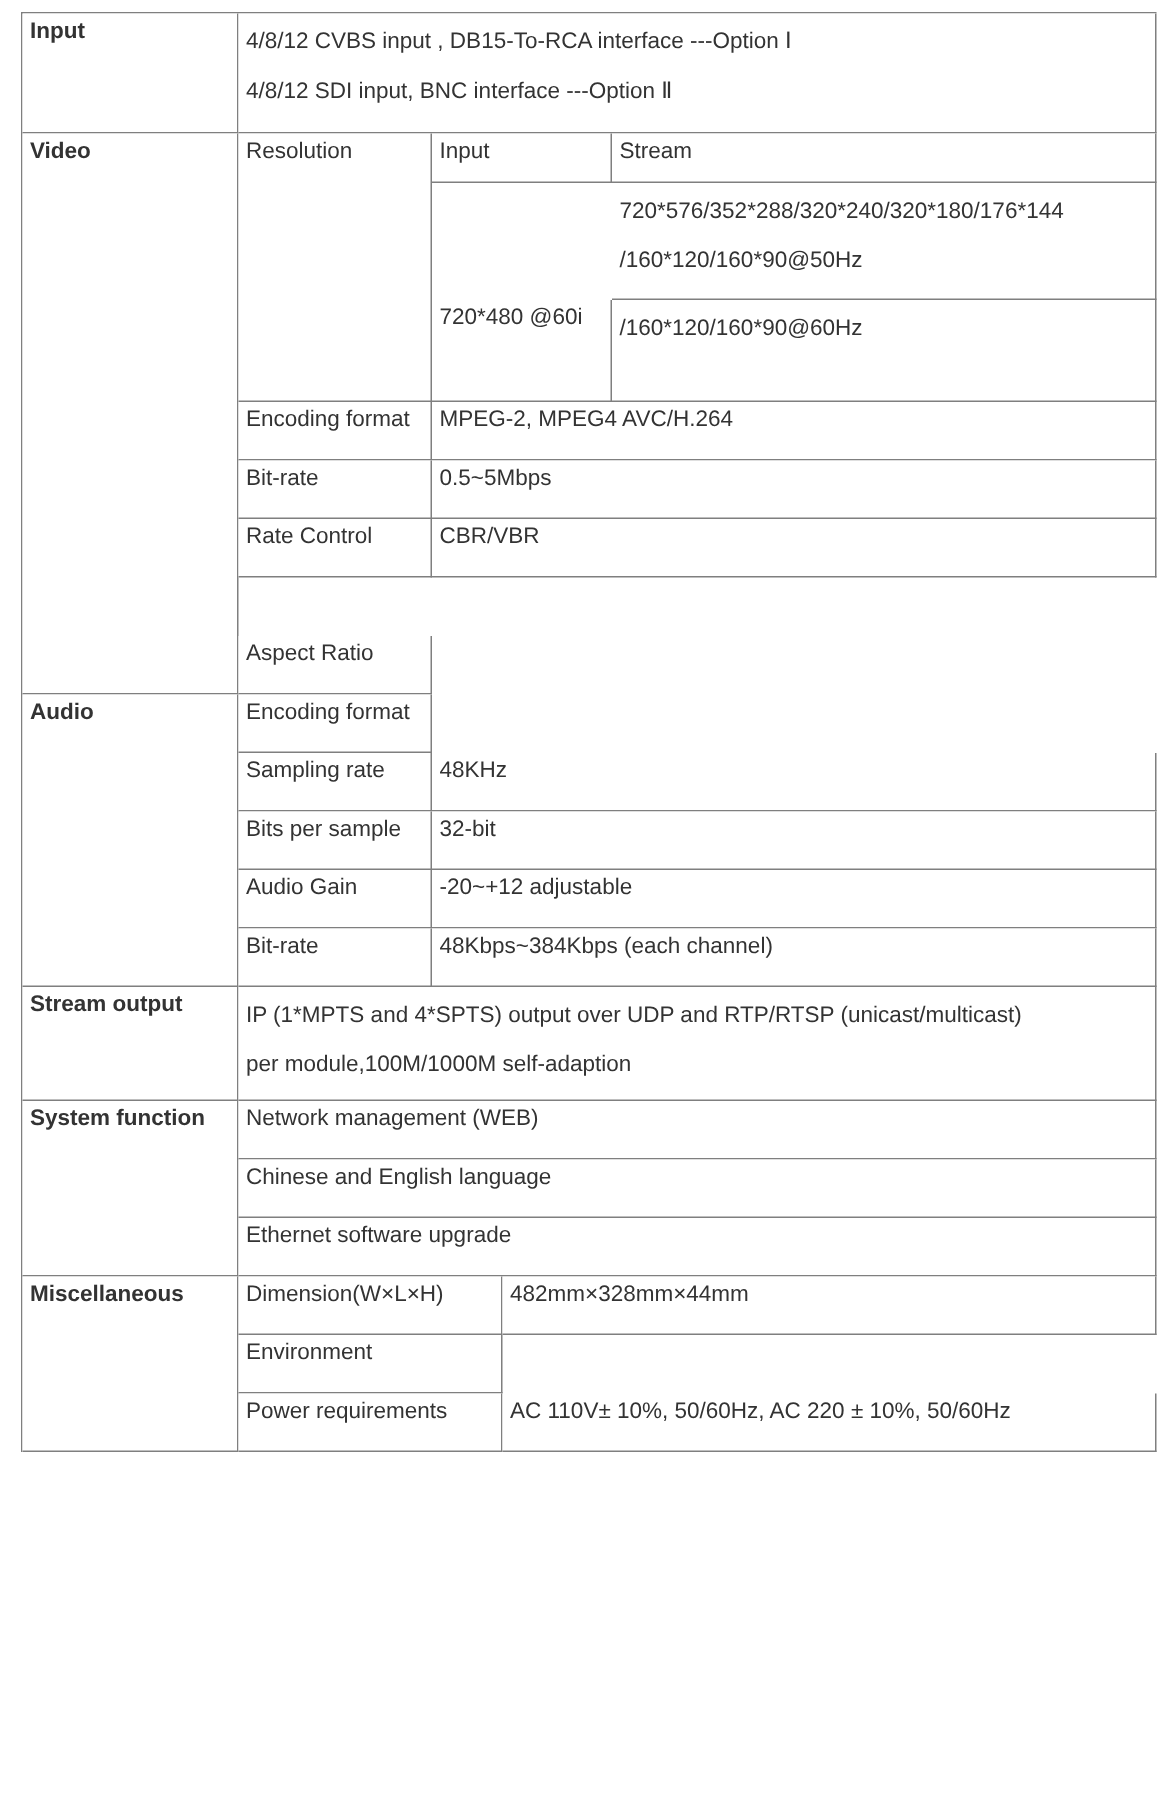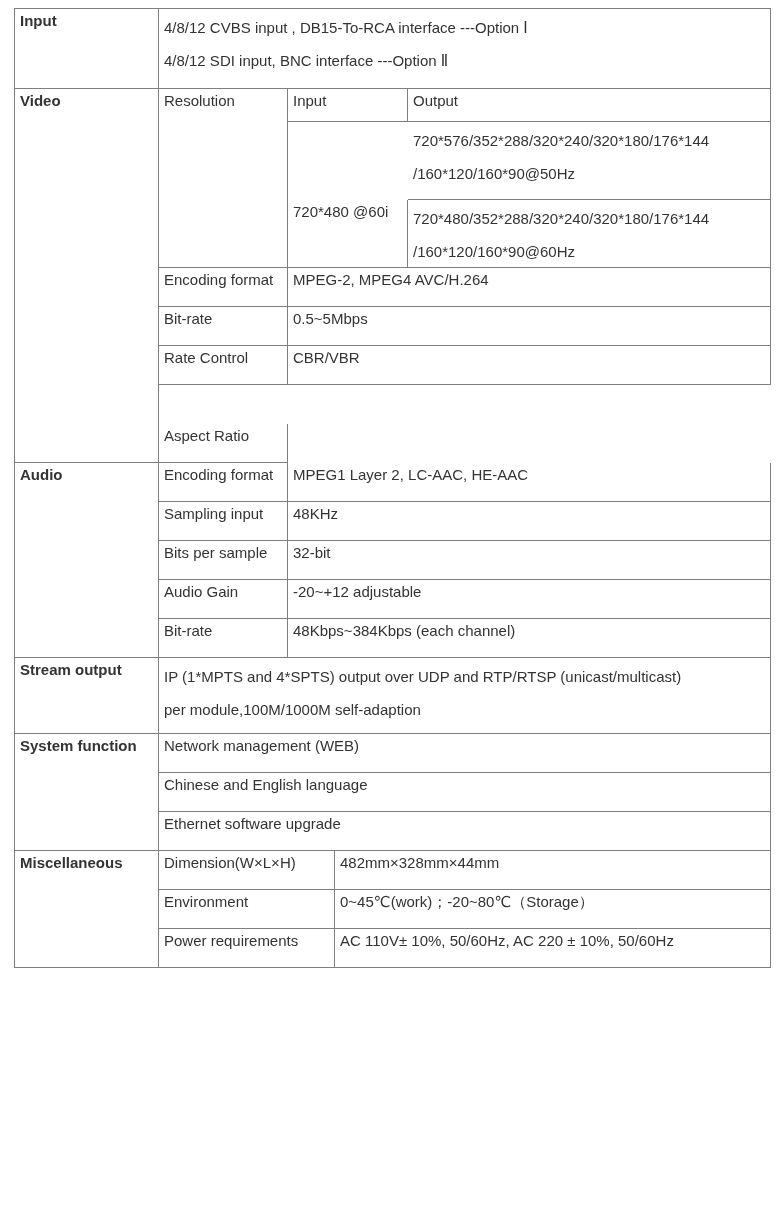--- a/index.html
+++ b/index.html
@@ -49,51 +49,49 @@
     <div class="cell section" style="grid-row:1;grid-column:1">Input</div>
     <div class="cell multiline" style="grid-row:1;grid-column:2/6">
       <span>4/8/12 CVBS input , DB15-To-RCA interface ---Option Ⅰ</span>
       <span>4/8/12 SDI input, BNC interface ---Option Ⅱ</span>
     </div>
 
     <div class="cell section" style="grid-row:2/10;grid-column:1">Video</div>
 
     <div class="cell" style="grid-row:2/5;grid-column:2">Resolution</div>
     <div class="cell" style="grid-row:2;grid-column:3/5">Input</div>
-    <div class="cell" style="grid-row:2;grid-column:5">Output</div>
+    <div class="cell" style="grid-row:2;grid-column:5">Stream</div>
 
     <div class="cell multiline" style="grid-row:3;grid-column:5">
       <span>720*576/352*288/320*240/320*180/176*144</span>
       <span>/160*120/160*90@50Hz</span>
     </div>
 
     <div class="cell" style="grid-row:4;grid-column:3/5">720*480 @60i</div>
     <div class="cell multiline" style="grid-row:4;grid-column:5">
-      <span>720*480/352*288/320*240/320*180/176*144</span>
       <span>/160*120/160*90@60Hz</span>
     </div>
 
     <div class="cell" style="grid-row:5;grid-column:2">Encoding format</div>
     <div class="cell" style="grid-row:5;grid-column:3/6">MPEG-2, MPEG4 AVC/H.264</div>
 
     <div class="cell" style="grid-row:6;grid-column:2">Bit-rate</div>
     <div class="cell" style="grid-row:6;grid-column:3/6">0.5~5Mbps</div>
 
     <div class="cell" style="grid-row:7;grid-column:2">Rate Control</div>
     <div class="cell" style="grid-row:7;grid-column:3/6">CBR/VBR</div>
 
 
     <div class="cell" style="grid-row:9;grid-column:2">Aspect Ratio</div>
 
     <div class="cell section" style="grid-row:10/15;grid-column:1">Audio</div>
 
     <div class="cell" style="grid-row:10;grid-column:2">Encoding format</div>
-    <div class="cell" style="grid-row:10;grid-column:3/6">MPEG1 Layer 2, LC-AAC, HE-AAC</div>
 
-    <div class="cell" style="grid-row:11;grid-column:2">Sampling input</div>
+    <div class="cell" style="grid-row:11;grid-column:2">Sampling rate</div>
     <div class="cell" style="grid-row:11;grid-column:3/6">48KHz</div>
 
     <div class="cell" style="grid-row:12;grid-column:2">Bits per sample</div>
     <div class="cell" style="grid-row:12;grid-column:3/6">32-bit</div>
 
     <div class="cell" style="grid-row:13;grid-column:2">Audio Gain</div>
     <div class="cell" style="grid-row:13;grid-column:3/6">-20~+12 adjustable</div>
 
     <div class="cell" style="grid-row:14;grid-column:2">Bit-rate</div>
     <div class="cell" style="grid-row:14;grid-column:3/6">48Kbps~384Kbps (each channel)</div>
@@ -108,19 +106,18 @@
     <div class="cell" style="grid-row:16;grid-column:2/6">Network management (WEB)</div>
     <div class="cell" style="grid-row:17;grid-column:2/6">Chinese and English language</div>
     <div class="cell" style="grid-row:18;grid-column:2/6">Ethernet software upgrade</div>
 
     <div class="cell section" style="grid-row:19/22;grid-column:1">Miscellaneous</div>
 
     <div class="cell" style="grid-row:19;grid-column:2/4">Dimension(W×L×H)</div>
     <div class="cell" style="grid-row:19;grid-column:4/6">482mm×328mm×44mm</div>
 
     <div class="cell" style="grid-row:20;grid-column:2/4">Environment</div>
-    <div class="cell" style="grid-row:20;grid-column:4/6">0~45℃(work)；-20~80℃（Storage）</div>
 
     <div class="cell" style="grid-row:21;grid-column:2/4">Power requirements</div>
     <div class="cell" style="grid-row:21;grid-column:4/6">AC 110V± 10%, 50/60Hz, AC 220 ± 10%, 50/60Hz</div>
 
   </div>
 </div>
 
 </body></html>

